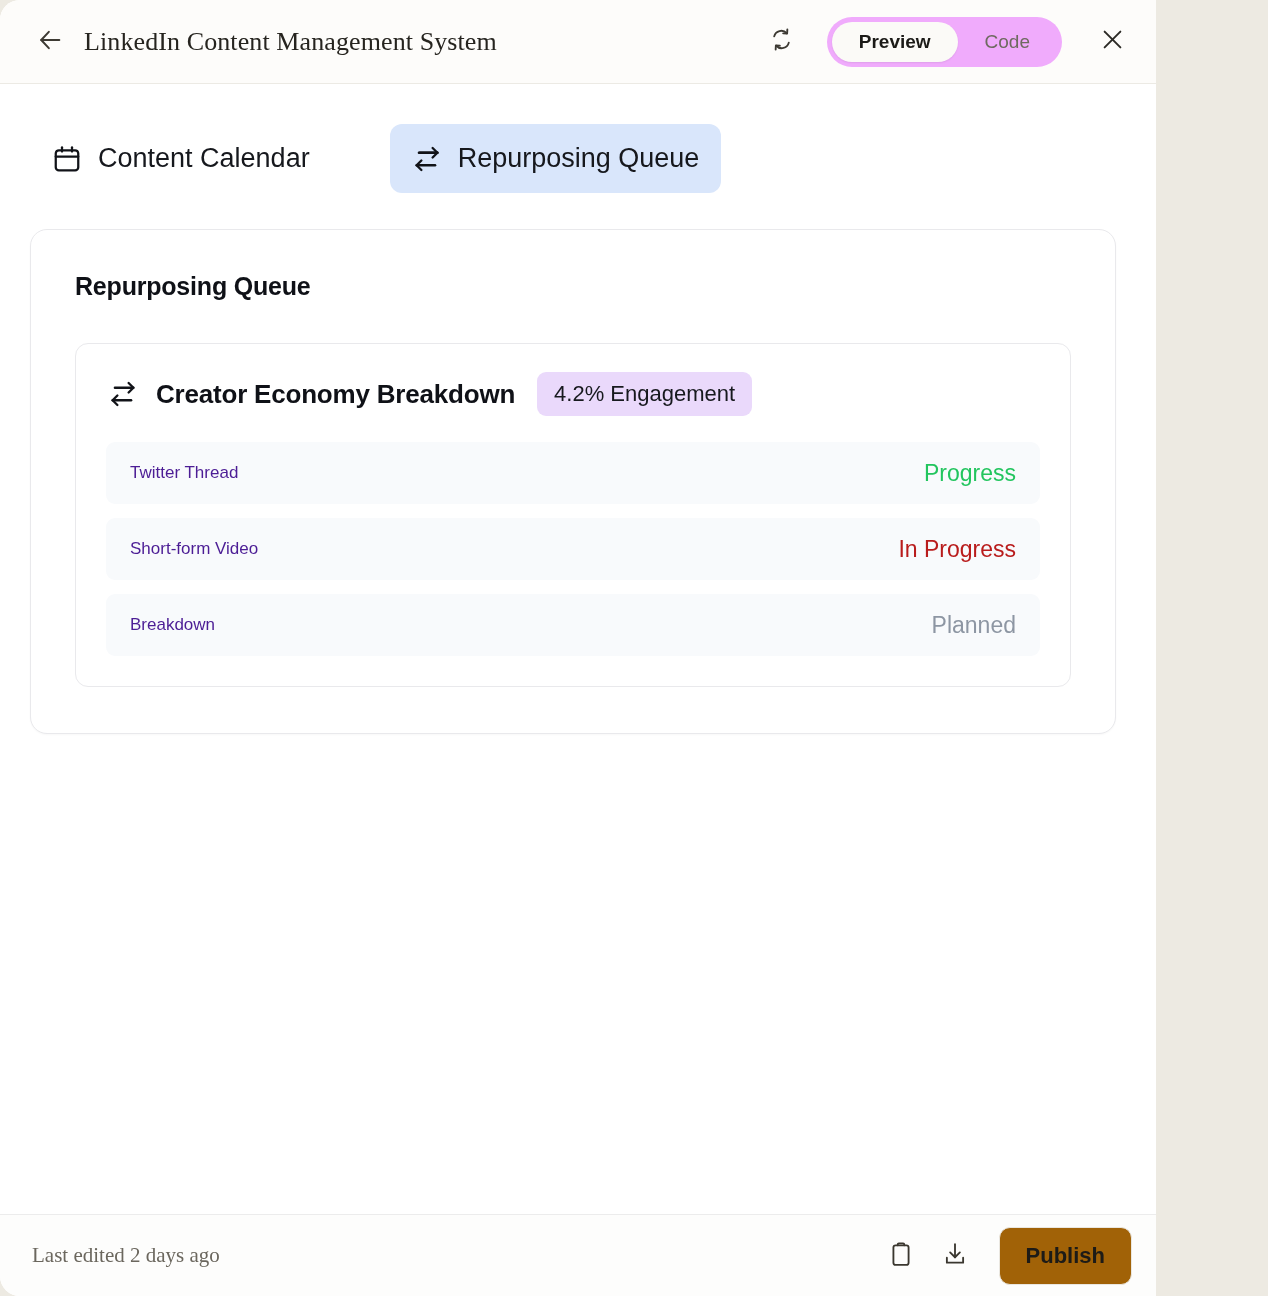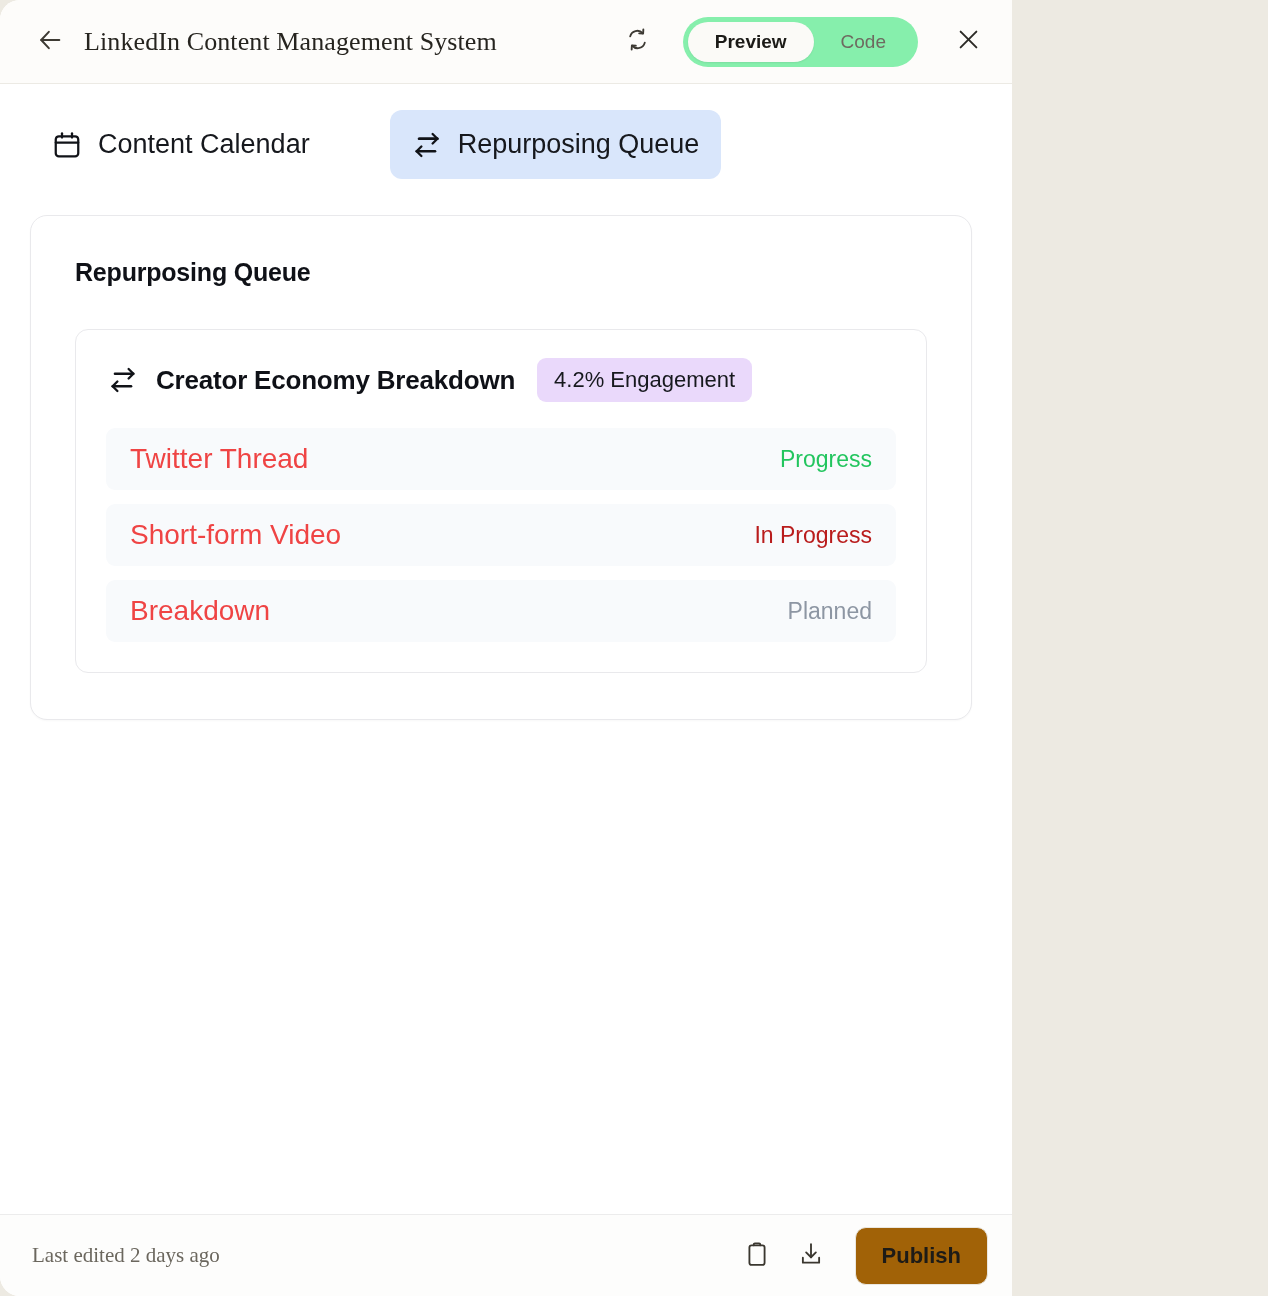--- a/index.html
+++ b/index.html
@@ -14,27 +14,28 @@
     background: #edeae2;
     font-family: "Liberation Sans", sans-serif;
     -webkit-font-smoothing: antialiased;
   }
 
   
   .app-window {
     position: absolute;
     left: 0;
     top: 0;
-    width: 1012px;
+    width: 1156px;
     height: 1296px;
     background: #ffffff;
     border-radius: 20px 0 0 20px;
     display: flex;
     flex-direction: column;
     overflow: hidden;
+    gap: 14px;
   }
 
   
   .titlebar {
     height: 84px;
     flex: 0 0 84px;
     background: #fdfcfa;
     border-bottom: 1px solid #eceae4;
     display: flex;
     align-items: center;
@@ -73,21 +74,21 @@
     border-radius: 9px;
     cursor: pointer;
     color: #3d3a33;
     flex: 0 0 auto;
   }
 
   
   .seg-toggle {
     display: flex;
     align-items: flex-end;
-    background: #86efac;
+    background: #f0abfc;
     border-radius: 999px;
     padding: 5px;
     height: 50px;
     margin-left: 10px;
     flex: 0 0 auto;
   }
   .seg-btn {
     height: 40px;
     padding: 0 27px;
     border-radius: 999px;
@@ -228,22 +229,22 @@
   .queue-row {
     background: #f8fafc;
     border-radius: 9px;
     height: 62px;
     display: flex;
     align-items: center;
     justify-content: space-between;
     padding: 0 24px;
   }
   .row-label {
-    font-size: 28px;
-    color: #ef4444;
+    font-size: 17px;
+    color: #4c1d95;
   }
   .row-status {
     font-size: 23px;
   }
   .status-completed { color: #22c55e; }
   .status-inprogress { color: #b91c1c; }
   .status-planned { color: #8d96a3; }
 
   
   .footer {

